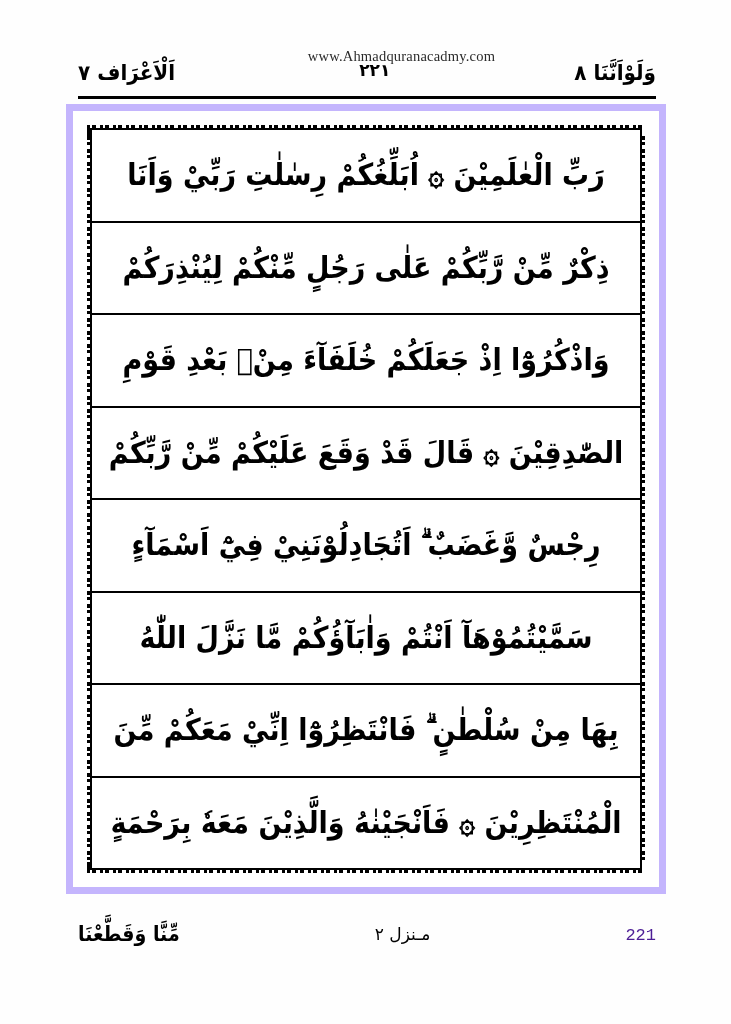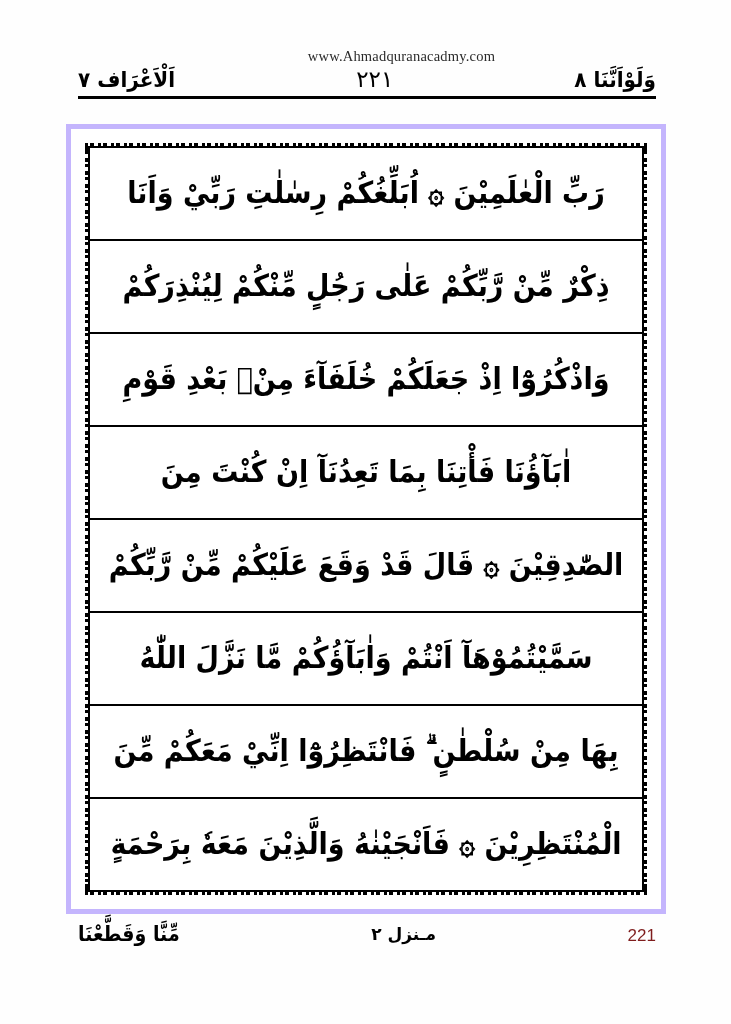--- a/index.html
+++ b/index.html
@@ -37,38 +37,38 @@
   }
 
   
   .header-row {
     position: absolute;
     top: 62px;
     left: 78px;
     width: 578px;
     height: 34px;
     display: flex;
-    align-items: center;
+    align-items: flex-start;
     justify-content: space-between;
   }
   .hdr-side {
     font-family: "DejaVu Sans", sans-serif;
     font-size: 20px;
     font-weight: 700;
     line-height: 1;
     direction: rtl;
     white-space: nowrap;
     padding-bottom: 1px;
   }
   .hdr-left  { transform: scaleY(1.08); }
   .hdr-right { transform: scaleY(1.08); }
   .hdr-page {
     font-family: "DejaVu Sans", sans-serif;
-    font-size: 23px;
-    font-weight: 400;
+    font-size: 17px;
+    font-weight: 700;
     letter-spacing: 1px;
     line-height: 1;
     padding-bottom: 0;
   }
   .header-rule {
     position: absolute;
     top: 96px;
     left: 78px;
     width: 578px;
     height: 3px;
@@ -76,23 +76,22 @@
   }
 
   
   .frame {
     position: absolute;
     top: 104px;
     left: 66px;
     width: 600px;
     height: 790px;
     box-sizing: border-box;
-    border: 5px solid #c4b5fd;
+    border: 7px solid #c4b5fd;
     background: #ffffff;
-    margin-top: 20px;
   }
   
   .frame-orn {
     position: absolute;
     inset: 3px;
     box-sizing: border-box;
     border: 11px solid transparent;
     background:
       
       repeating-linear-gradient(90deg,
@@ -172,29 +171,29 @@
     font-size: 19px;
     font-weight: 700;
     direction: rtl;
     white-space: nowrap;
     transform: scaleY(1.1);
     line-height: 1.2;
   }
   .ftr-manzil {
     font-family: "DejaVu Sans", sans-serif;
     font-size: 17px;
-    font-weight: 700;
+    font-weight: 400;
     direction: rtl;
     white-space: nowrap;
     padding-top: 2px;
   }
   .ftr-page {
-    font-family: Liberation Sans, sans-serif;
+    font-family: Liberation Mono, monospace;
     font-size: 17px;
-    color: #7f1d1d;
+    color: #4c1d95;
     padding-top: 4px;
   }
 </style>
 </head>
 <body>
 
 <div class="page">
 
   <div class="site-url">www.Ahmadquranacadmy.com</div>
 
@@ -218,24 +217,24 @@
       <div class="ayah-line">
         <div class="ayah-text">رَبِّ الْعٰلَمِيْنَ ۞ اُبَلِّغُكُمْ رِسٰلٰتِ رَبِّيْ وَاَنَا</div>
       </div>
       <div class="ayah-line">
         <div class="ayah-text">ذِكْرٌ مِّنْ رَّبِّكُمْ عَلٰى رَجُلٍ مِّنْكُمْ لِيُنْذِرَكُمْ</div>
       </div>
       <div class="ayah-line">
         <div class="ayah-text">وَاذْكُرُوْٓا اِذْ جَعَلَكُمْ خُلَفَآءَ مِنْۢ بَعْدِ قَوْمِ</div>
       </div>
       <div class="ayah-line">
-        <div class="ayah-text">اٰبَآؤُنَا فَأْتِنَا بِمَا تَعِدُنَآ اِنْ كُنْتَ مِنَ</div>
-      </div>
-      <div class="ayah-line">
         <div class="ayah-text">الصّٰدِقِيْنَ ۞ قَالَ قَدْ وَقَعَ عَلَيْكُمْ مِّنْ رَّبِّكُمْ</div>
+      </div>
+      <div class="ayah-line">
+        <div class="ayah-text">رِجْسٌ وَّغَضَبٌ ۗ اَتُجَادِلُوْنَنِيْ فِيْٓ اَسْمَآءٍ</div>
       </div>
       <div class="ayah-line">
         <div class="ayah-text">سَمَّيْتُمُوْهَآ اَنْتُمْ وَاٰبَآؤُكُمْ مَّا نَزَّلَ اللّٰهُ</div>
       </div>
       <div class="ayah-line">
         <div class="ayah-text">بِهَا مِنْ سُلْطٰنٍ ۗ فَانْتَظِرُوْٓا اِنِّيْ مَعَكُمْ مِّنَ</div>
       </div>
       <div class="ayah-line">
         <div class="ayah-text">الْمُنْتَظِرِيْنَ ۞ فَاَنْجَيْنٰهُ وَالَّذِيْنَ مَعَهٗ بِرَحْمَةٍ</div>
       </div>

